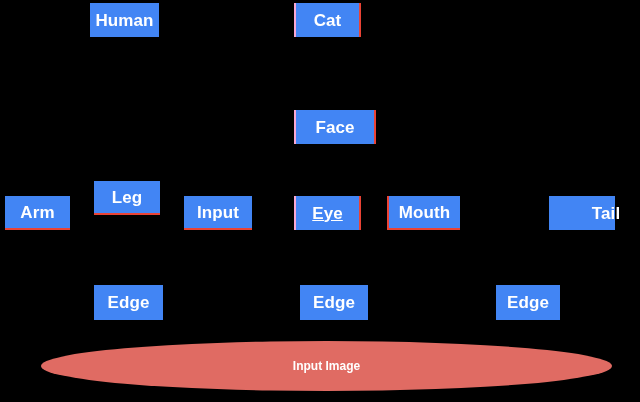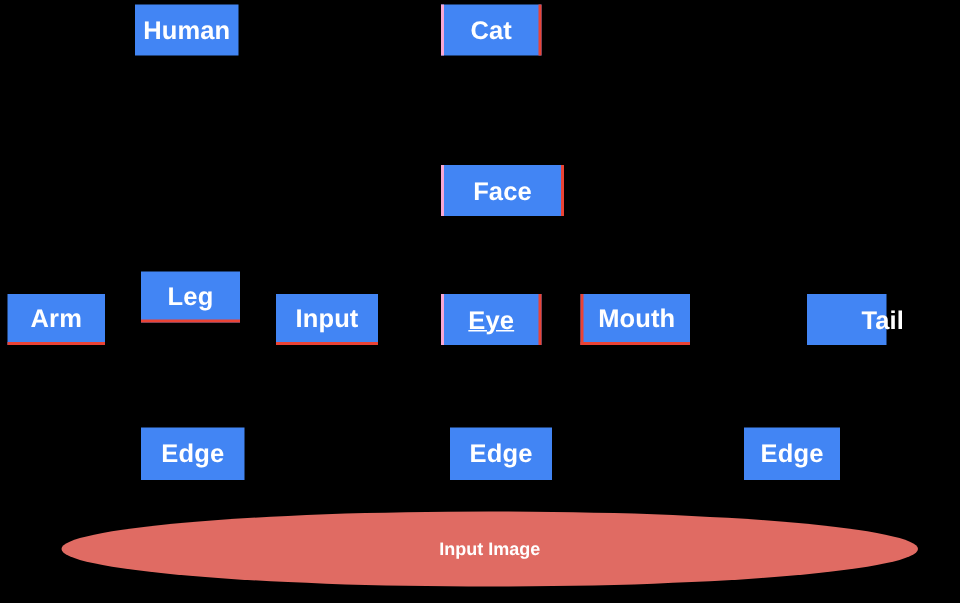--- a/index.html
+++ b/index.html
@@ -81,21 +81,21 @@
   </div>
 
   <div class="node edge-left-green edge-right-red" style="left:294px; top:196px; width:67px; height:34px;text-decoration:underline;">
     <span>Eye</span>
   </div>
 
   <div class="node edge-left-red edge-bottom-red" style="left:387px; top:196px; width:73px; height:34px;">
     <span>Mouth</span>
   </div>
 
-  <div class="node" style="left:538px; top:196px; width:53px; height:34px;padding-left:48px;">
+  <div class="node" style="left:549px; top:196px; width:66px; height:34px;padding-left:48px;">
     <span>Tail</span>
   </div>
 
   <div class="node" style="left:94px; top:285px; width:69px; height:35px;">
     <span>Edge</span>
   </div>
 
   <div class="node" style="left:300px; top:285px; width:68px; height:35px;">
     <span>Edge</span>
   </div>

